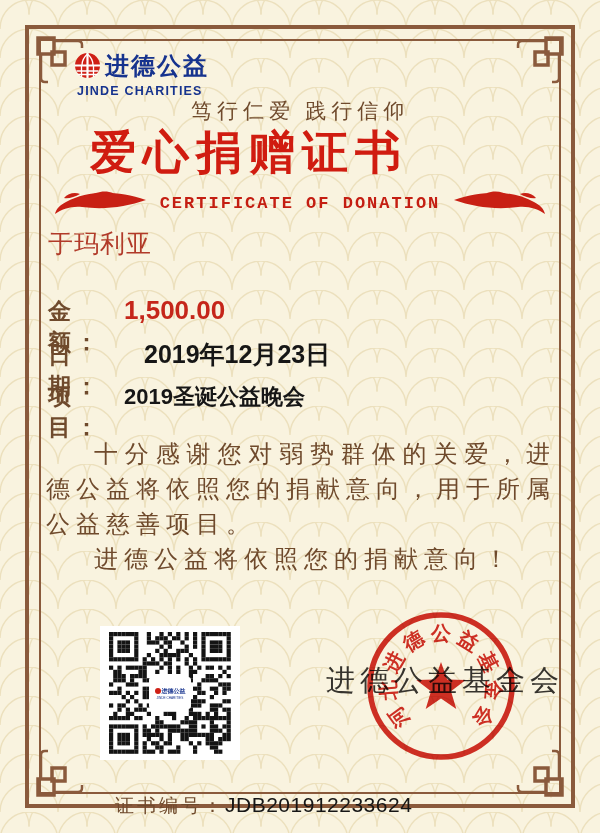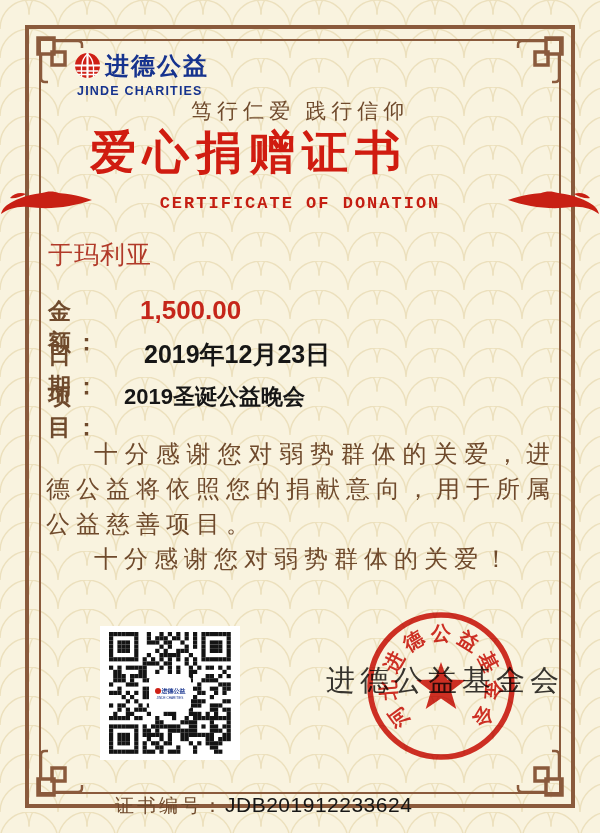--- a/index.html
+++ b/index.html
@@ -23,34 +23,34 @@
   .logo-en { margin-left:5px; margin-top:2px; font-size:12.5px; font-weight:bold;
              color:#16338e; letter-spacing:1.2px; white-space:nowrap; }
 
   .slogan { position:absolute; left:0; width:600px; top:97px; text-align:center;
             font-family:"Liberation Serif", serif; font-size:21px; color:#6f4a2c;
             letter-spacing:5px; }
   .title { position:absolute; left:0; width:498px; top:122px; text-align:center;
            font-family:"Liberation Serif", serif; font-weight:bold; font-size:46px;
            color:#d01c10; letter-spacing:7px; }
   .subtitle-row { position:absolute; left:0; width:600px; top:188px; display:flex;
-                  justify-content:space-between; align-items:center; gap:12px; }
+                  justify-content:center; align-items:center; gap:12px; }
   .subtitle { font-family:"Liberation Mono", monospace; font-weight:bold; font-size:17px;
               color:#c41e12; letter-spacing:2px; white-space:nowrap; }
   .flourish { width:94px; height:30px; }
   .flourish.right { transform:scaleX(-1); }
 
-  .donor-name { position:absolute; left:48px; top:238px; font-size:25px; color:#b13a29;
+  .donor-name { position:absolute; left:48px; top:227px; font-size:25px; color:#b13a29;
                 letter-spacing:1px; }
 
   .fields { position:absolute; left:48px; top:295px;font-weight:bold; }
   .field-row { display:flex; align-items:baseline; height:43px; }
   .field-label { font-family:"Liberation Serif", serif; font-size:23px; color:#6f4a2c;
                  letter-spacing:4px; width:76px; }
-  .val-amount { font-size:26px; color:#c5261a;margin-left:16px; }
+  .val-amount { font-size:26px; color:#c5261a; }
   .val-date { font-size:25px; color:#161616;margin-left:20px; }
   .val-project { font-size:22px; color:#161616; }
 
   .body-text { position:absolute; left:46px; top:437px; width:510px;
                font-family:"Liberation Serif", serif; font-size:24px; color:#6f4a2c;
                letter-spacing:6px; line-height:35px; text-align:justify; }
   .body-text p { text-indent:2em; }
 
   .qr-box { position:absolute; left:100px; top:626px; width:140px; height:134px;
             background:#ffffff; display:flex; align-items:center; justify-content:center; }
@@ -163,21 +163,21 @@
       <span class="val-date">2019年12月23日</span>
     </div>
     <div class="field-row">
       <span class="field-label">项 目：</span>
       <span class="val-project">2019圣诞公益晚会</span>
     </div>
   </div>
 
   <div class="body-text">
     <p>十分感谢您对弱势群体的关爱，进德公益将依照您的捐献意向，用于所属公益慈善项目。</p>
-    <p>十分感谢您对弱势群体的关爱！</p>
+    <p>进德公益将依照您的捐献意向！</p>
   </div>
 
   <div class="qr-box">
     <svg id="qr-svg" width="122" height="122">
         <g fill="#141414">
           <rect x="0.0" y="0.0" width="4.2" height="4.2"></rect>
           <rect x="4.2" y="0.0" width="4.2" height="4.2"></rect>
           <rect x="8.4" y="0.0" width="4.2" height="4.2"></rect>
           <rect x="12.6" y="0.0" width="4.2" height="4.2"></rect>
           <rect x="16.8" y="0.0" width="4.2" height="4.2"></rect>

